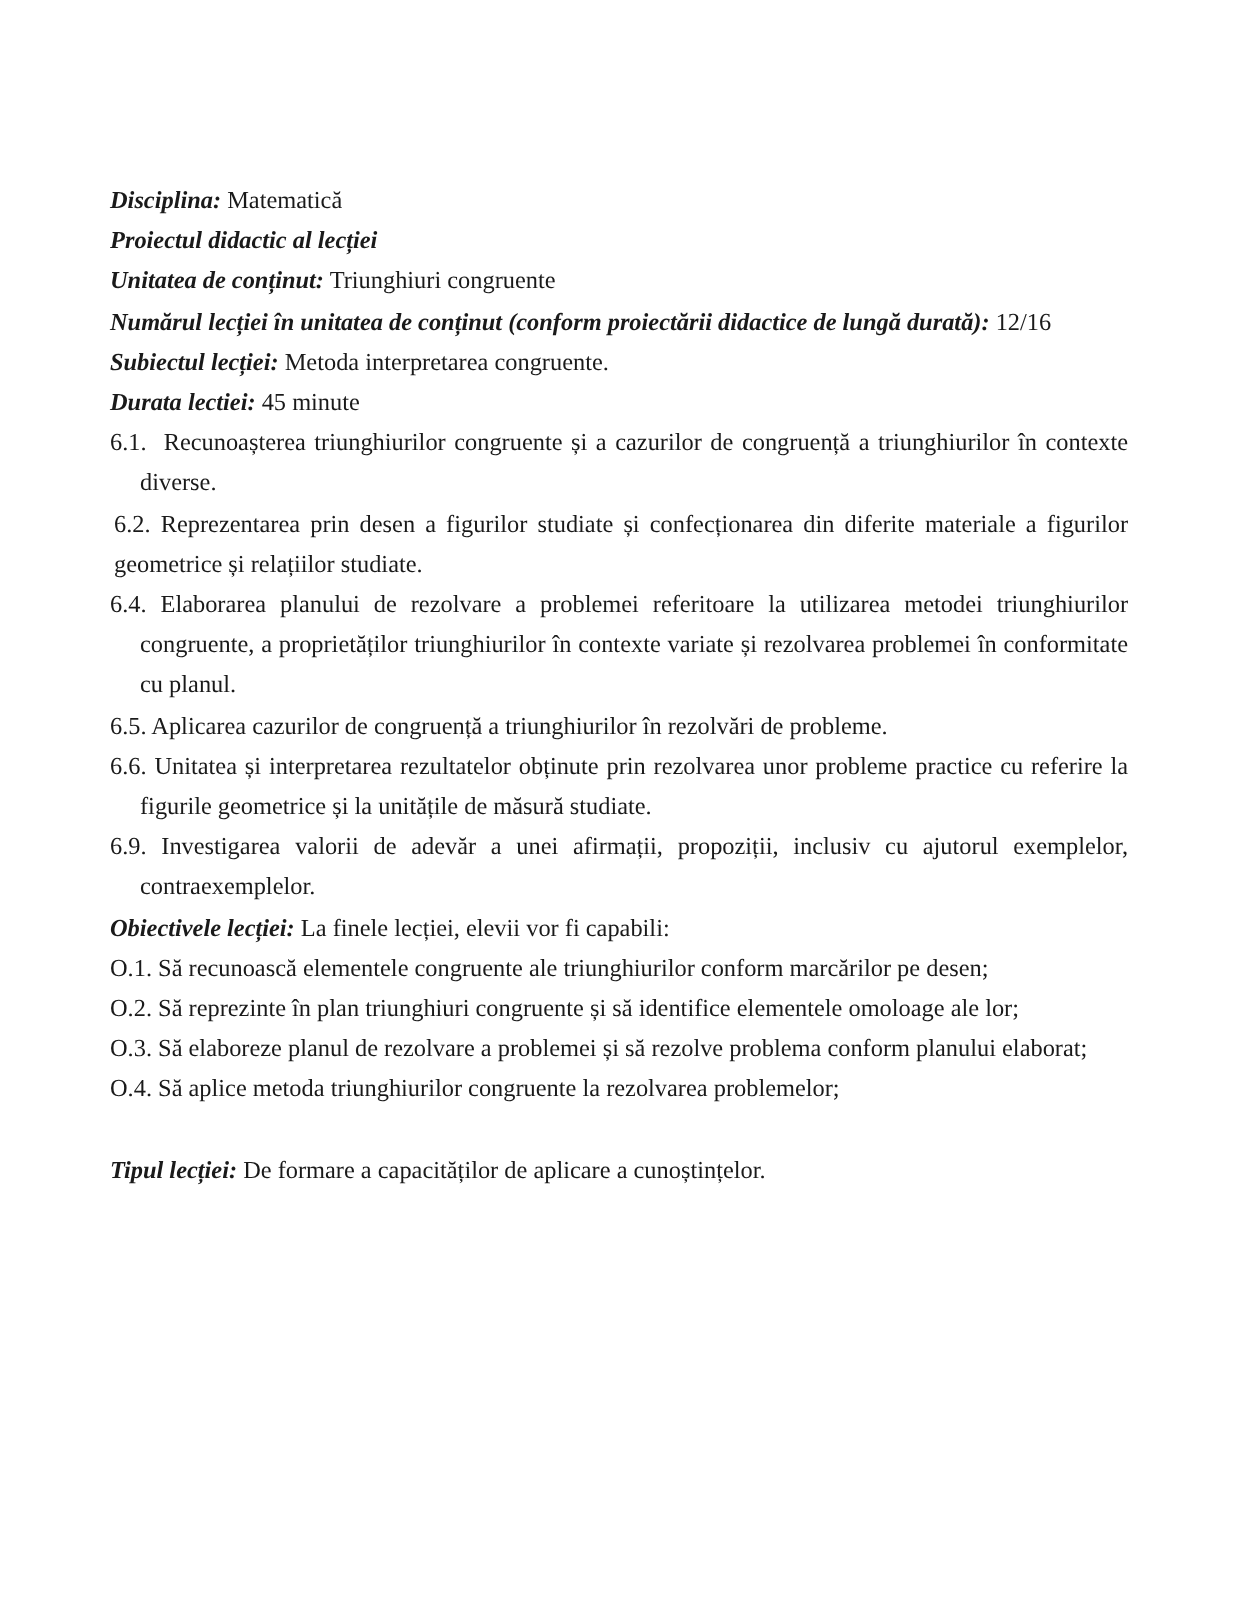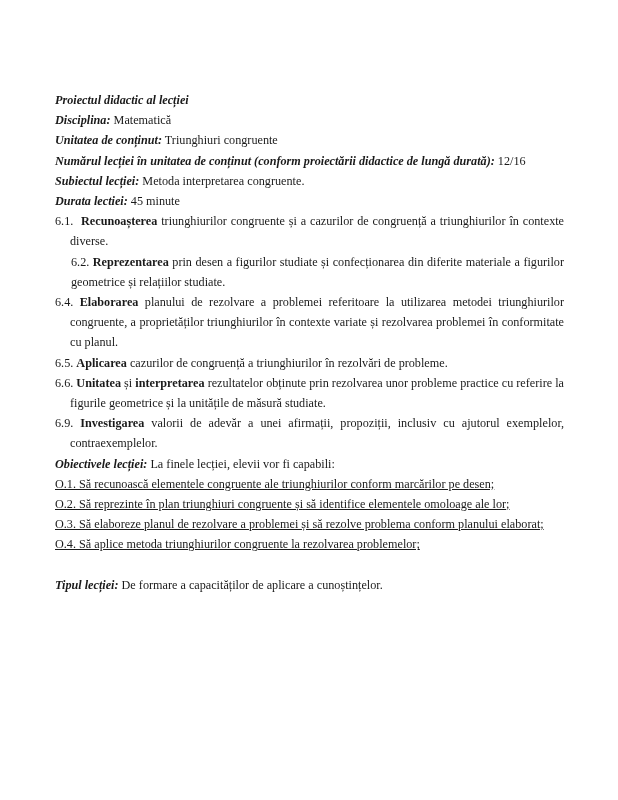--- a/index.html
+++ b/index.html
@@ -24,55 +24,54 @@
     }
     .line {
       height: 20.2px;
       line-height: 20.2px;
       white-space: nowrap;
     }
     .lbl {
       font-weight: bold;
       font-style: italic;
     }
-    .b { font-weight: bold; }
+    .b { font-weight: normal; }
     .item {
       text-align: justify;
       line-height: 20.2px;
     }
     .item.hang {
       padding-left: 15px;
       text-indent: -15px;
     }
     .item.shift {
-      margin-left: 16px;
+      margin-left: 2px;
     }
     .item.flush {
       padding-left: 0;
       text-indent: 0;
     }
     .obj {
       line-height: 20.2px;
       text-align: justify;
-      text-decoration: underline;
     }
     .spacer { height: 20.2px; }
   </style>
 </head>
 <body>
 
 <div class="page">
 
   <div class="line">
-    <span class="lbl">Proiectul didactic al lecției</span>
+    <span class="lbl">Disciplina:</span>
+    <span>Matematică</span>
   </div>
 
   <div class="line">
-    <span class="lbl">Disciplina:</span>
-    <span>Matematică</span>
+    <span class="lbl">Proiectul didactic al lecției</span>
   </div>
 
 
   <div class="line">
     <span class="lbl">Unitatea de conținut:</span>
     <span>Triunghiuri congruente</span>
   </div>
 
   <div class="line">
     <span class="lbl">Numărul lecției în unitatea de conținut (conform proiectării didactice de lungă durată):</span>

